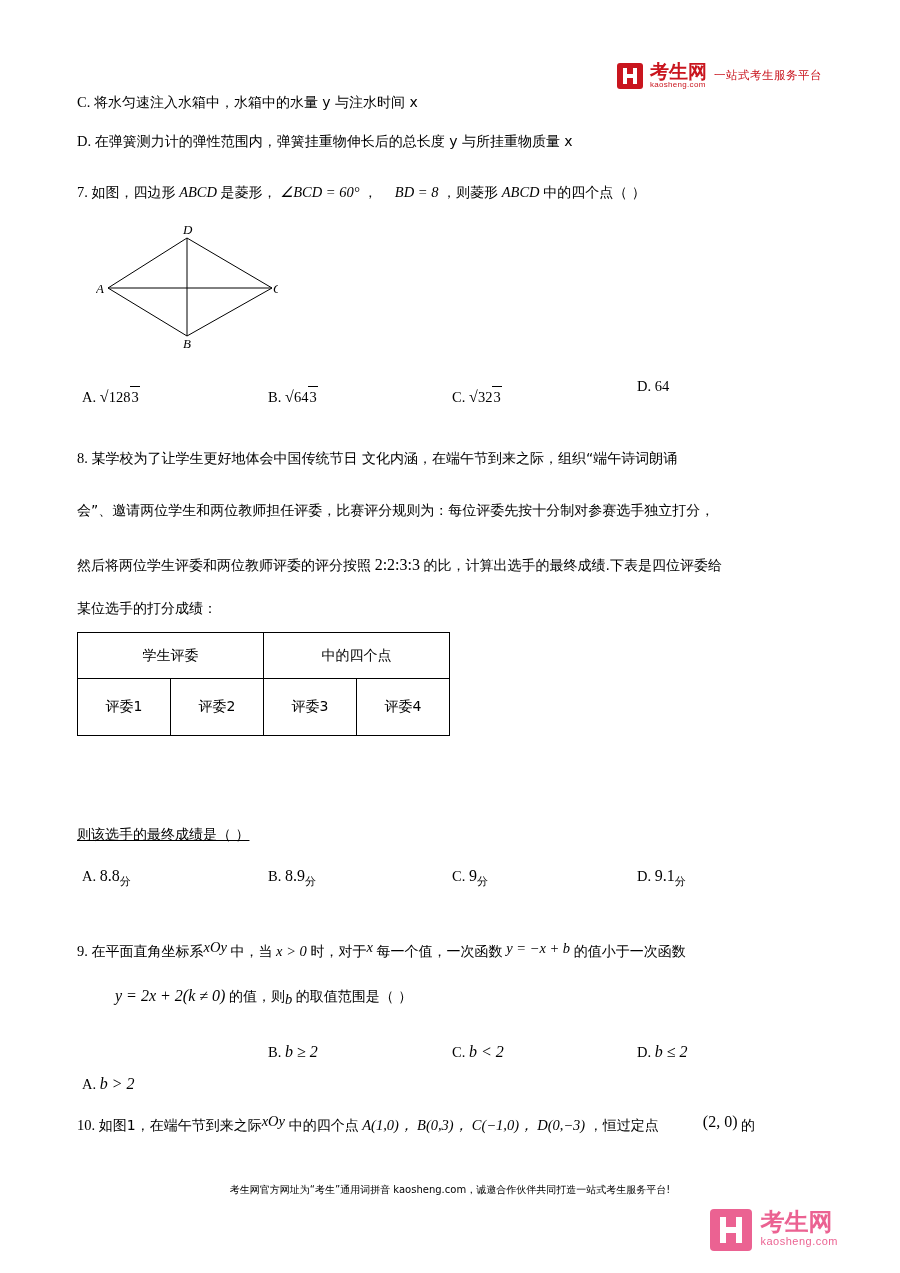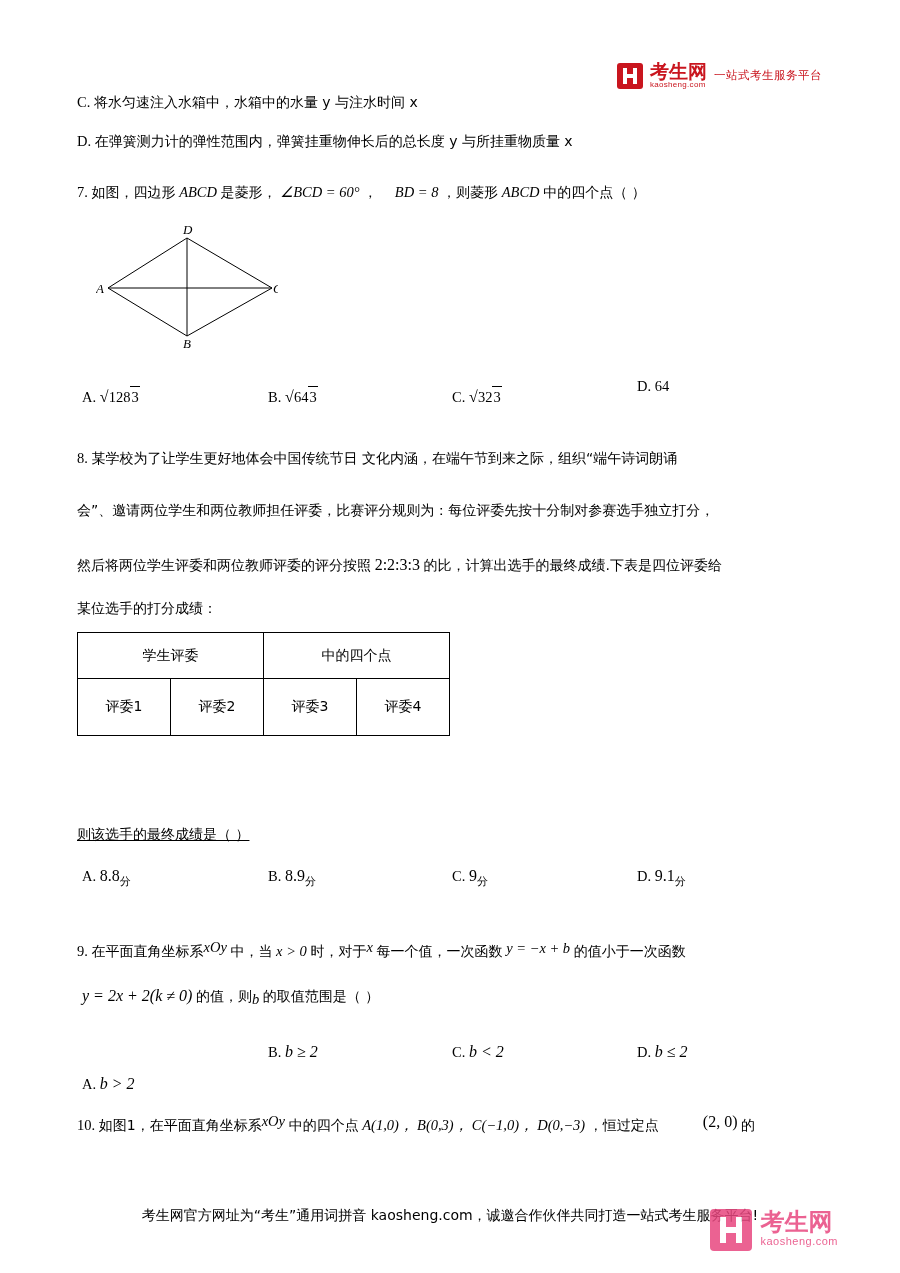--- a/index.html
+++ b/index.html
@@ -146,23 +146,22 @@
   .num-big { font-family: "Liberation Serif", serif; font-size: 16px; }
   .unit-small { font-family: "DejaVu Sans", sans-serif; font-size: 11px; vertical-align: sub; }
 
   
   .footer-note {
     position: absolute;
     left: 0; right: 0;
     top: 1183px;
     text-align: center;
     font-family: "DejaVu Sans", sans-serif;
-    font-size: 14px;
+    font-size: 10px;
     color: #000;
-    margin-top: 24px;
   }
   .footer-logo {
     position: absolute;
     right: 62px;
     bottom: 22px;
     display: flex;
     align-items: center;
     gap: 8px;
     opacity: .85;
   }
@@ -323,21 +322,21 @@
     <span class="mn">9.</span>
     <span class="cn">在平面直角坐标系</span><span class="mi" style="vertical-align:4px;">xOy</span>
     <span class="cn">中，当</span>
     <span class="mi">x &gt; 0</span>
     <span class="cn">时，对于</span><span class="mi" style="vertical-align:4px;">x</span>
     <span class="cn">每一个值，一次函数</span>
     <span class="mi" style="vertical-align:3px;">y = −x + b</span>
     <span class="cn">的值小于一次函数</span>
   </div>
   <div class="body-text" style="left:82px; top:984px;">
-    <span class="mi" style="font-size:16px;">y = 2x + 2(k ≠ 0)</span>
+    <span class="mi" style="font-size:16px;margin-left:33px;">y = 2x + 2(k ≠ 0)</span>
     <span class="cn">的值，则</span><span class="mi" style="vertical-align:-3px;">b</span>
     <span class="cn">的取值范围是（        ）</span>
   </div>
 
   <div class="body-text" style="left:82px; top:1072px;">
     <span class="opt-label">A.</span>
     <span class="mi" style="font-size:16px;">b &gt; 2</span>
   </div>
   <div class="body-text" style="left:268px; top:1040px;">
     <span class="opt-label">B.</span>
@@ -347,21 +346,21 @@
     <span class="opt-label">C.</span>
     <span class="mi" style="font-size:16px;">b &lt; 2</span>
   </div>
   <div class="body-text" style="left:637px; top:1040px;">
     <span class="opt-label">D.</span>
     <span class="mi" style="font-size:16px;">b ≤ 2</span>
   </div>
 
   <div class="body-text" style="left:77px; top:1110px;">
     <span class="mn">10.</span>
-    <span class="cn">如图1，在平面直角坐标系</span><span class="mi" style="vertical-align:4px;">xOy</span>
+    <span class="cn">如图1，在端午节到来之际</span><span class="mi" style="vertical-align:4px;">xOy</span>
     <span class="cn">中的四个点</span>
     <span class="mi">A(1,0)，  B(0,3)，  C(−1,0)，  D(0,−3)</span>
     <span class="cn">，恒过定点</span><span class="mn" style="font-size:16px; vertical-align:3px;margin-left:44px;">(2, 0)</span>
     <span class="cn">的</span>
   </div>
 
   <div class="footer-note">考生网官方网址为“考生”通用词拼音 kaosheng.com，诚邀合作伙伴共同打造一站式考生服务平台!</div>
 
   <div class="footer-logo">
     <div class="footer-mark">

